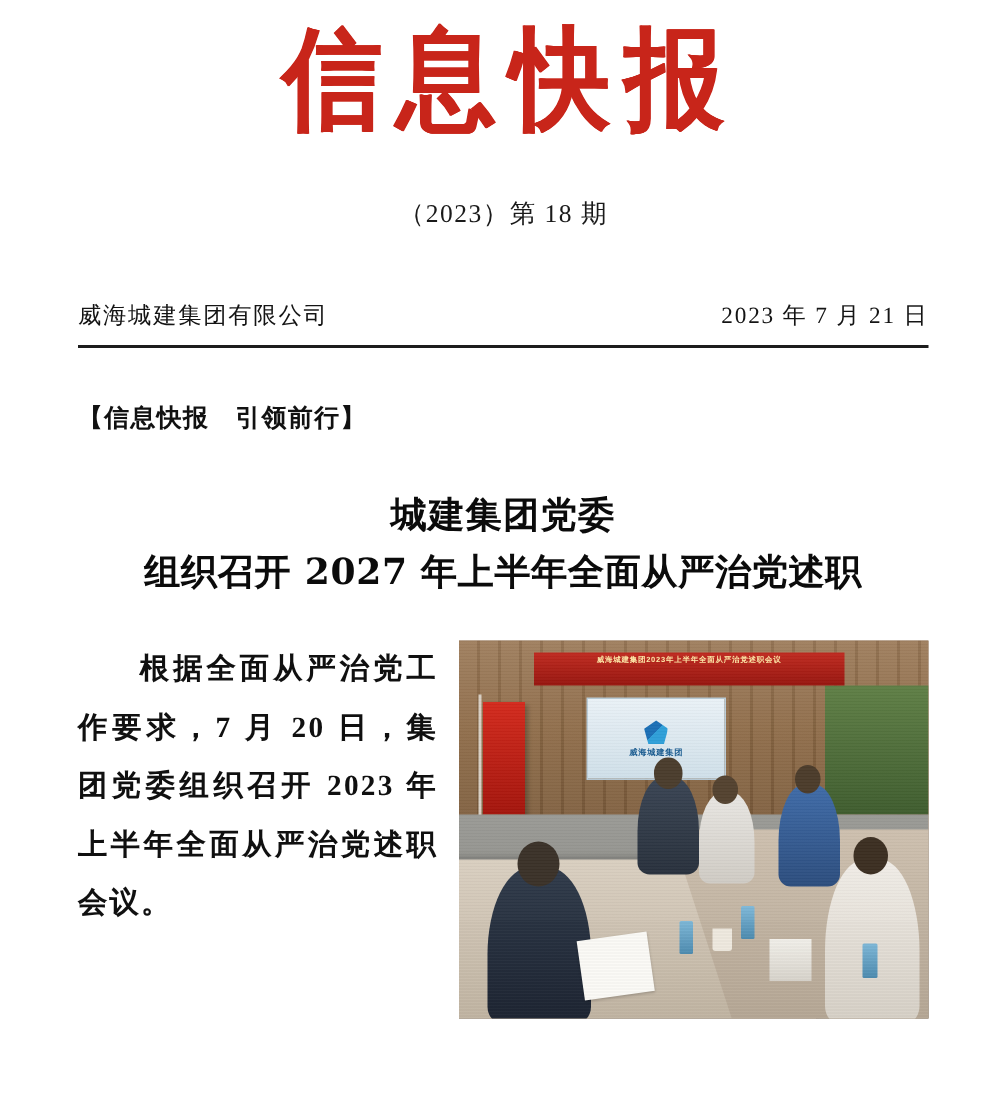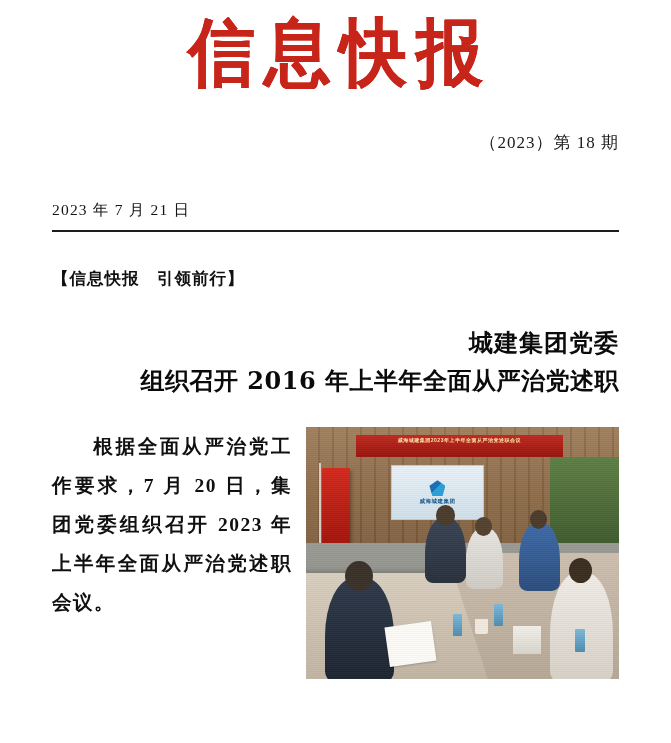--- a/index.html
+++ b/index.html
@@ -35,21 +35,21 @@
     text-indent: 10px;
     white-space: nowrap;
     
     text-shadow: 0.5px 0 0 #c8251a, -0.5px 0 0 #c8251a, 0 0.5px 0 #b81f15;
     transform: scaleY(1.12);
     transform-origin: center top;
   }
 
   .issue-line {
     margin-top: 42px;
-    text-align: right;
+    text-align: center;
     font-size: 17px;
     color: #1a1a1a;
     letter-spacing: 1px;
     font-family: "Liberation Serif", serif;
   }
 
   
   .meta-row {
     margin-top: 46px;
     display: flex;
@@ -69,21 +69,21 @@
     margin-top: 36px;
     font-size: 16.5px;
     font-weight: 700;
     color: #111;
     letter-spacing: 1px;
   }
 
   
   .headline {
     margin-top: 34px;
-    text-align: right;
+    text-align: center;
     font-family: "DejaVu Serif", "Liberation Serif", serif;
     font-weight: 700;
     font-size: 24px;
     line-height: 1.62;
     color: #0b0b0b;
     letter-spacing: 1px;
   }
   .headline-l2 { letter-spacing: 0.5px; }
 
   
@@ -220,28 +220,29 @@
 <body>
 
 <div class="page">
 
   <div class="masthead">
     <div class="masthead-title">信息快报</div>
     <div class="issue-line">（2023）第 18 期</div>
   </div>
 
   <div class="meta-row">
+    <div class="meta-left">威海城建集团有限公司</div>
     <div class="meta-right">2023 年 7 月 21 日</div>
   </div>
 
   <div class="section-tag">【信息快报　引领前行】</div>
 
   <div class="headline">
     <div>城建集团党委</div>
-    <div class="headline-l2">组织召开 2016 年上半年全面从严治党述职</div>
+    <div class="headline-l2">组织召开 2027 年上半年全面从严治党述职</div>
   </div>
 
   <div class="body-wrap">
     <div class="body-text">
       <span class="indent"></span><span>根据全面从严治党工作要求，7 月 20 日，集团党委组织召开 2023 年上半年全面从严治党述职会议。</span>
     </div>
 
     <div class="photo">
       <div class="ph-wall"></div>
       <div class="ph-wall-panels"></div>

